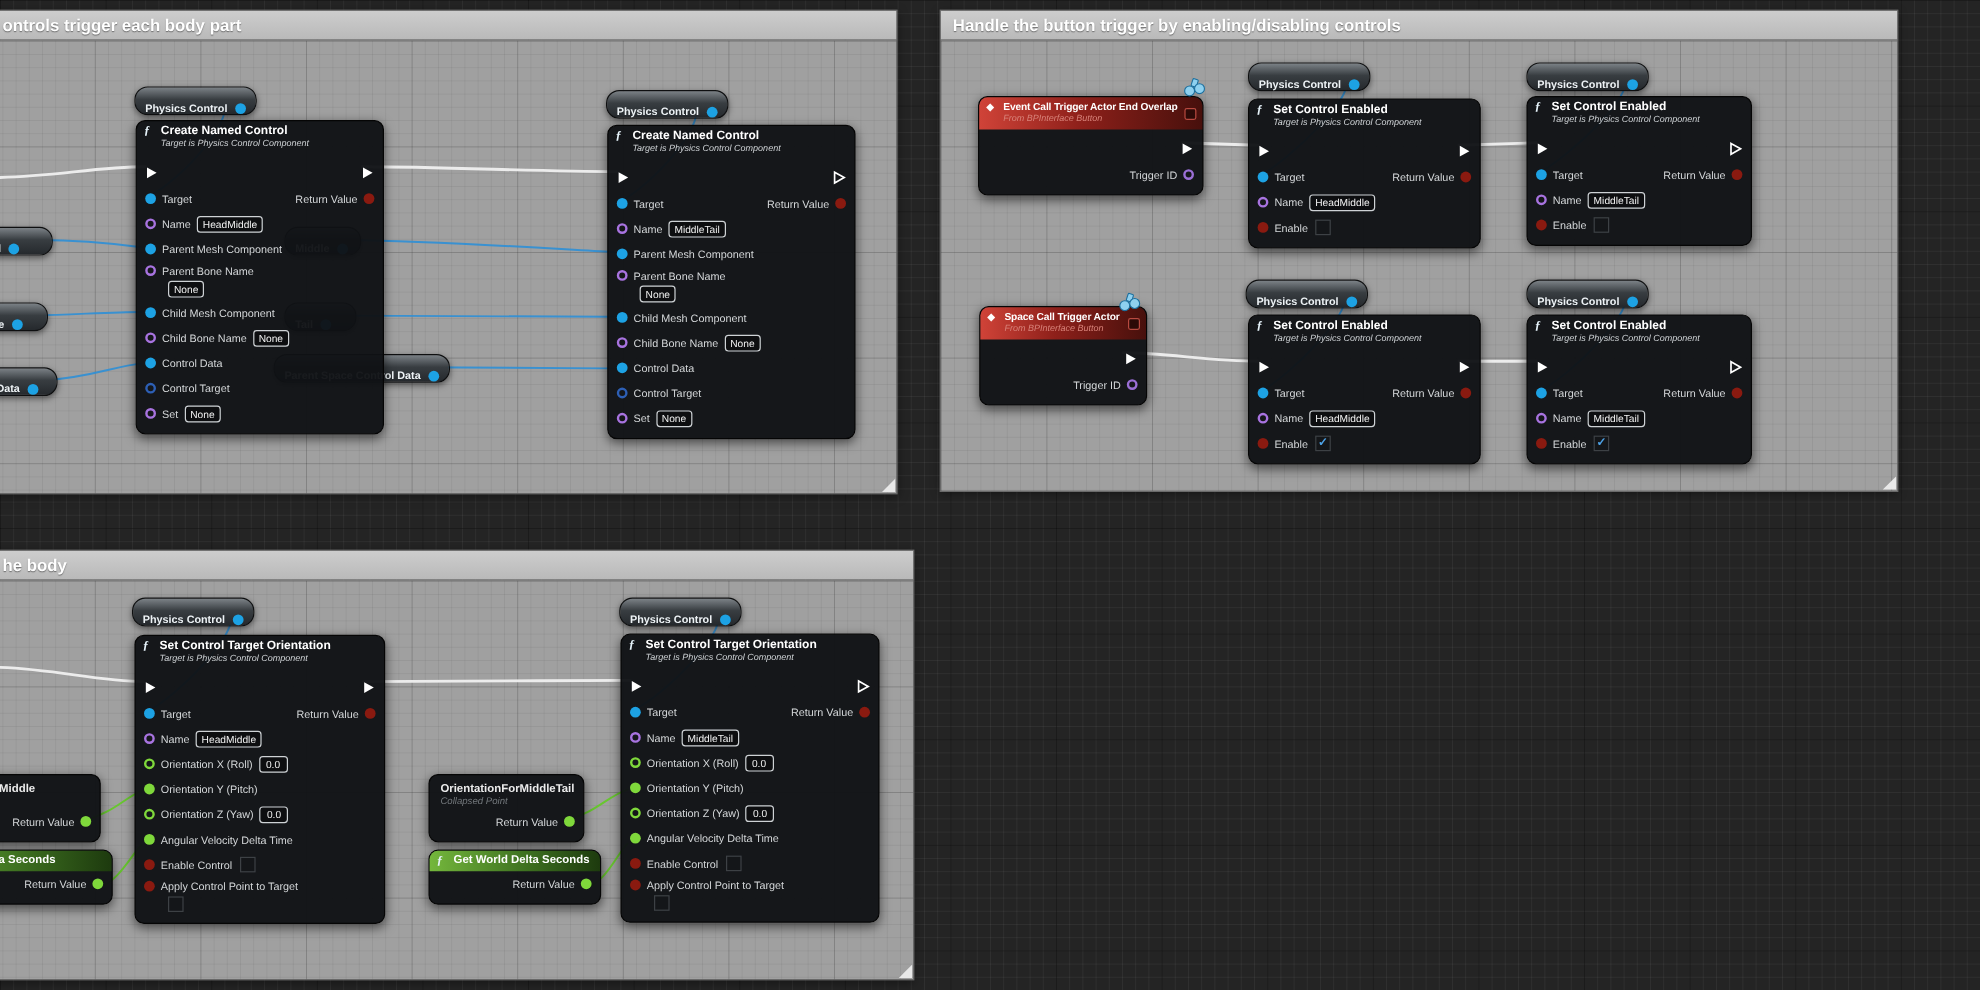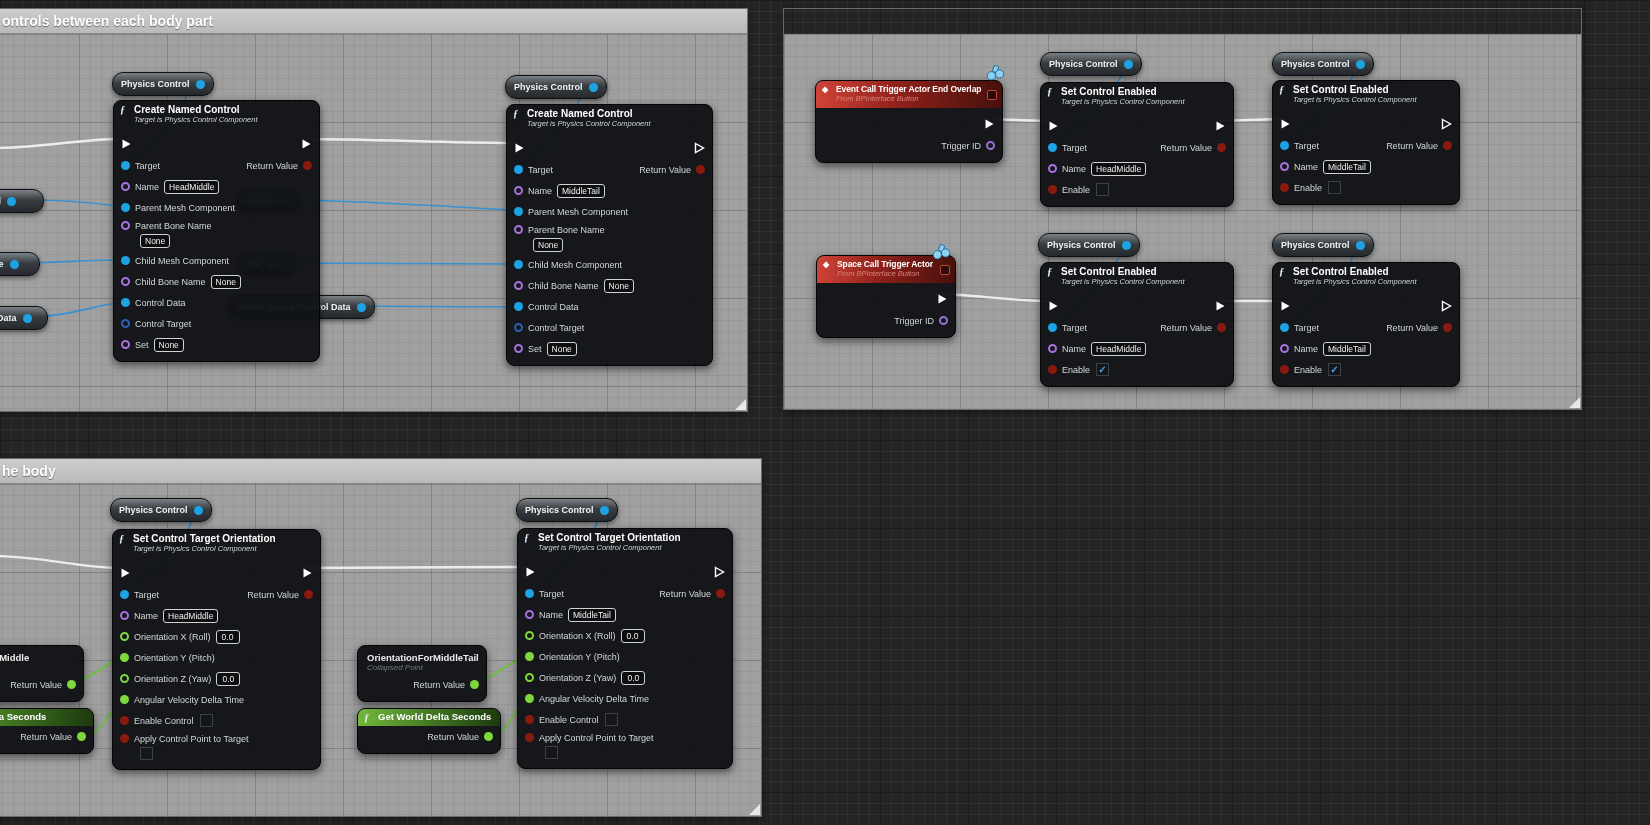--- a/index.html
+++ b/index.html
@@ -55,41 +55,44 @@
   .sp{flex:1}
   .pin{width:9px;height:9px;border-radius:50%;flex:none;margin-right:5px}
   .pin.hollow{width:5px;height:5px;border:2px solid;background:transparent !important}
   .pin.rpin{margin:0 0 0 5px}
   .execpin{flex:none;display:inline-flex}
   .lbl{white-space:nowrap;color:#d4d7d9}
   .vbox{display:inline-block;border:1px solid #ced2d5;background:rgba(0,0,0,.38);color:#f0f0f0;border-radius:3px;
     padding:0 4px;height:12px;line-height:12px;font-size:8.5px;margin-left:5px;min-width:14px;text-align:center;white-space:nowrap}
   .cb{width:11px;height:11px;background:#141619;border:1px solid #3d4145;margin-left:6px;font-size:10px;line-height:11px;text-align:center;color:#4da3e8;font-weight:700}
   .pill{position:absolute;z-index:3;height:22px;border-radius:11px;border:1px solid #0e0f10;
-    background:linear-gradient(180deg,#7b8186,#383d41 45%,#25292d);display:flex;align-items:center;
+    background:linear-gradient(180deg,#7b8186,#383d41 45%,#25292d);display:flex;align-items:flex-end;
     padding:0 8px;color:#eef3f6;font-weight:700;font-size:9px;white-space:nowrap;box-shadow:0 2px 5px rgba(0,0,0,.5)}
   .pill .pin{margin:0 0 0 6px}
   .evicon{position:absolute;z-index:4;width:24px;height:22px}
   #watermark{position:absolute;right:8px;bottom:14px;z-index:1;font-size:54px;font-weight:700;color:#4e5357;
     letter-spacing:1px;font-family:"Liberation Sans",sans-serif}
 </style>
 </head>
 <body>
 
 <div id="stage">
 
   <div class="comment" id="c1">
     <div class="c-head">
-      <span>ontrols between each body part</span>
+      <span>ontrols trigger each body part</span>
     </div>
     <div class="c-body"></div>
     <div class="rsz"></div>
   </div>
 
   <div class="comment" id="c2">
+    <div class="c-head">
+      <span>Handle the button trigger by enabling/disabling controls</span>
+    </div>
     <div class="c-body"></div>
     <div class="rsz"></div>
   </div>
 
   <div class="comment" id="c3">
     <div class="c-head">
       <span>he body</span>
     </div>
     <div class="c-body"></div>
     <div class="rsz"></div>

